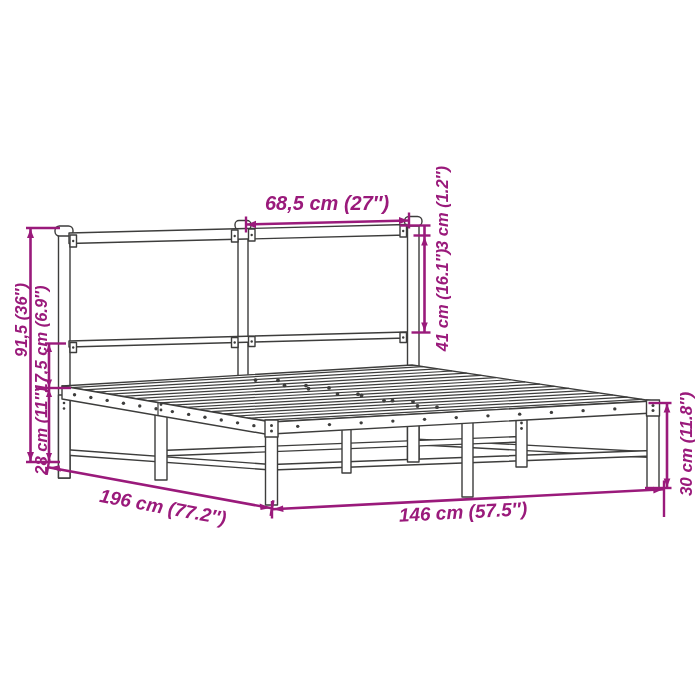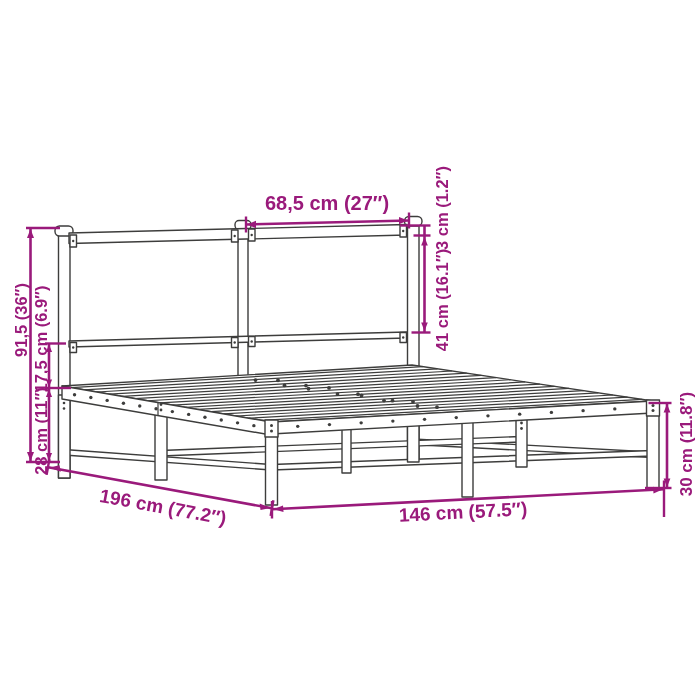--- a/index.html
+++ b/index.html
@@ -1,17 +1,17 @@
 <!DOCTYPE html>
 <html style="--dim: #9A1A7B; --frame: #3D3D3C; --bg: #FFFFFF;"><head>
 <meta charset="utf-8">
 <style>
   :root { --dim:#9A1A7B; --frame:#3D3D3C; --bg:#FFFFFF; }
   html,body { margin:0; padding:0; background:var(--bg); }
-  .stage { width:700px; height:700px; background:var(--bg); position:relative; overflow:hidden; }
+  .stage { width:700px; height:700px; background:var(--bg); position:relative; overflow:hidden;font-style:italic; }
   svg { display:block; }
   .frame-fill { fill:#fff; stroke:var(--frame); stroke-width:1.4; stroke-linejoin:round; }
   .frame-line { fill:none; stroke:var(--frame); stroke-width:1.2; }
   .screw { fill:var(--frame); stroke:none; }
   .dim-line { fill:none; stroke:var(--dim); stroke-width:2.6; stroke-linecap:butt; }
   .dim-tick { fill:none; stroke:var(--dim); stroke-width:2.4; stroke-linecap:butt; }
   .dim-arrow { fill:var(--dim); stroke:none; }
   .dim-text { fill:var(--dim); font-family:"Liberation Sans", sans-serif; font-weight:700;
               text-anchor:middle; dominant-baseline:central; }
   .fs-side { font-size:16.5px; } .fs-foot { font-size:17px; }

